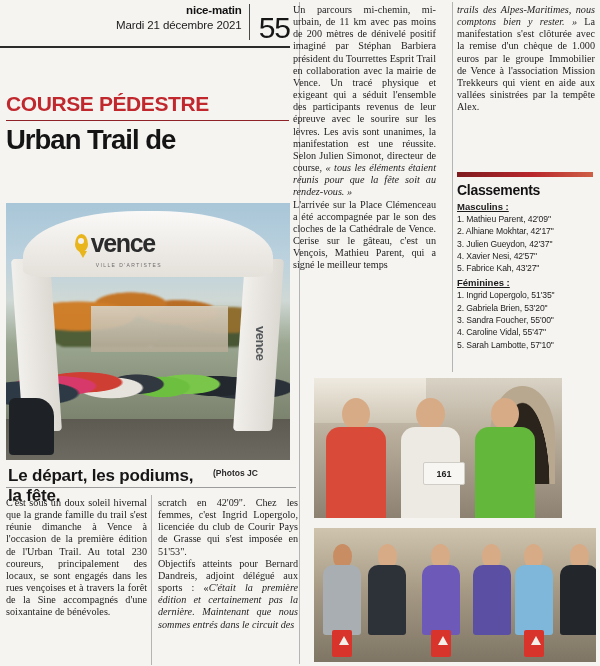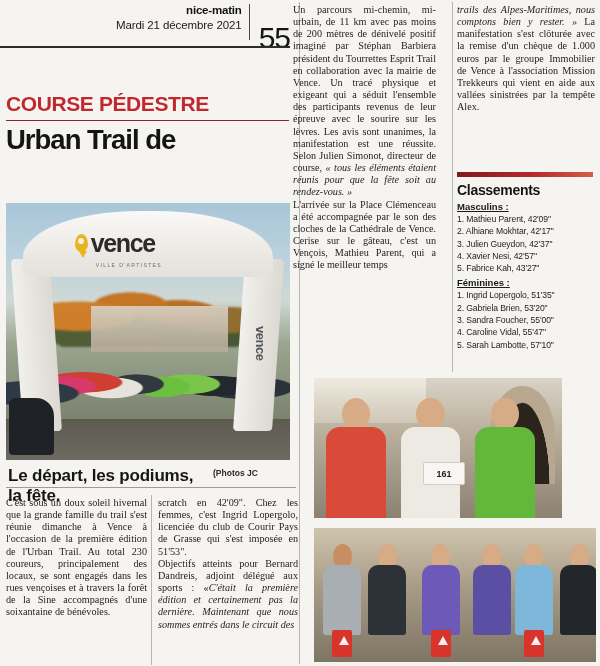--- a/index.html
+++ b/index.html
@@ -21,21 +21,21 @@
     font-size:11.5px;letter-spacing:-.2px;color:#121212;line-height:13px;
   }
   .mh-date{
     font-family:"Liberation Sans", sans-serif;
     font-size:11.5px;color:#1b1b1b;line-height:16px;letter-spacing:-.1px;
   }
   .mh-rule{width:1px;background:#4a4a4a;height:36px;margin-top:4px;}
   .mh-page{
     font-family:"Liberation Sans", sans-serif;
     font-size:30px;color:#161616;line-height:30px;
-    padding-left:9px;padding-top:23px;letter-spacing:-1px;
+    padding-left:9px;padding-top:13px;letter-spacing:-1px;
   }
   .mh-botline{position:absolute;left:0;top:46px;width:290px;height:1.6px;background:#2b2b2b;}
 
   
   .kicker{
     position:absolute;left:6px;top:93px;width:285px;
     font-family:"Liberation Sans", sans-serif;font-weight:bold;
     font-size:21px;letter-spacing:-.4px;color:#c0282d;
     line-height:22px;
   }

